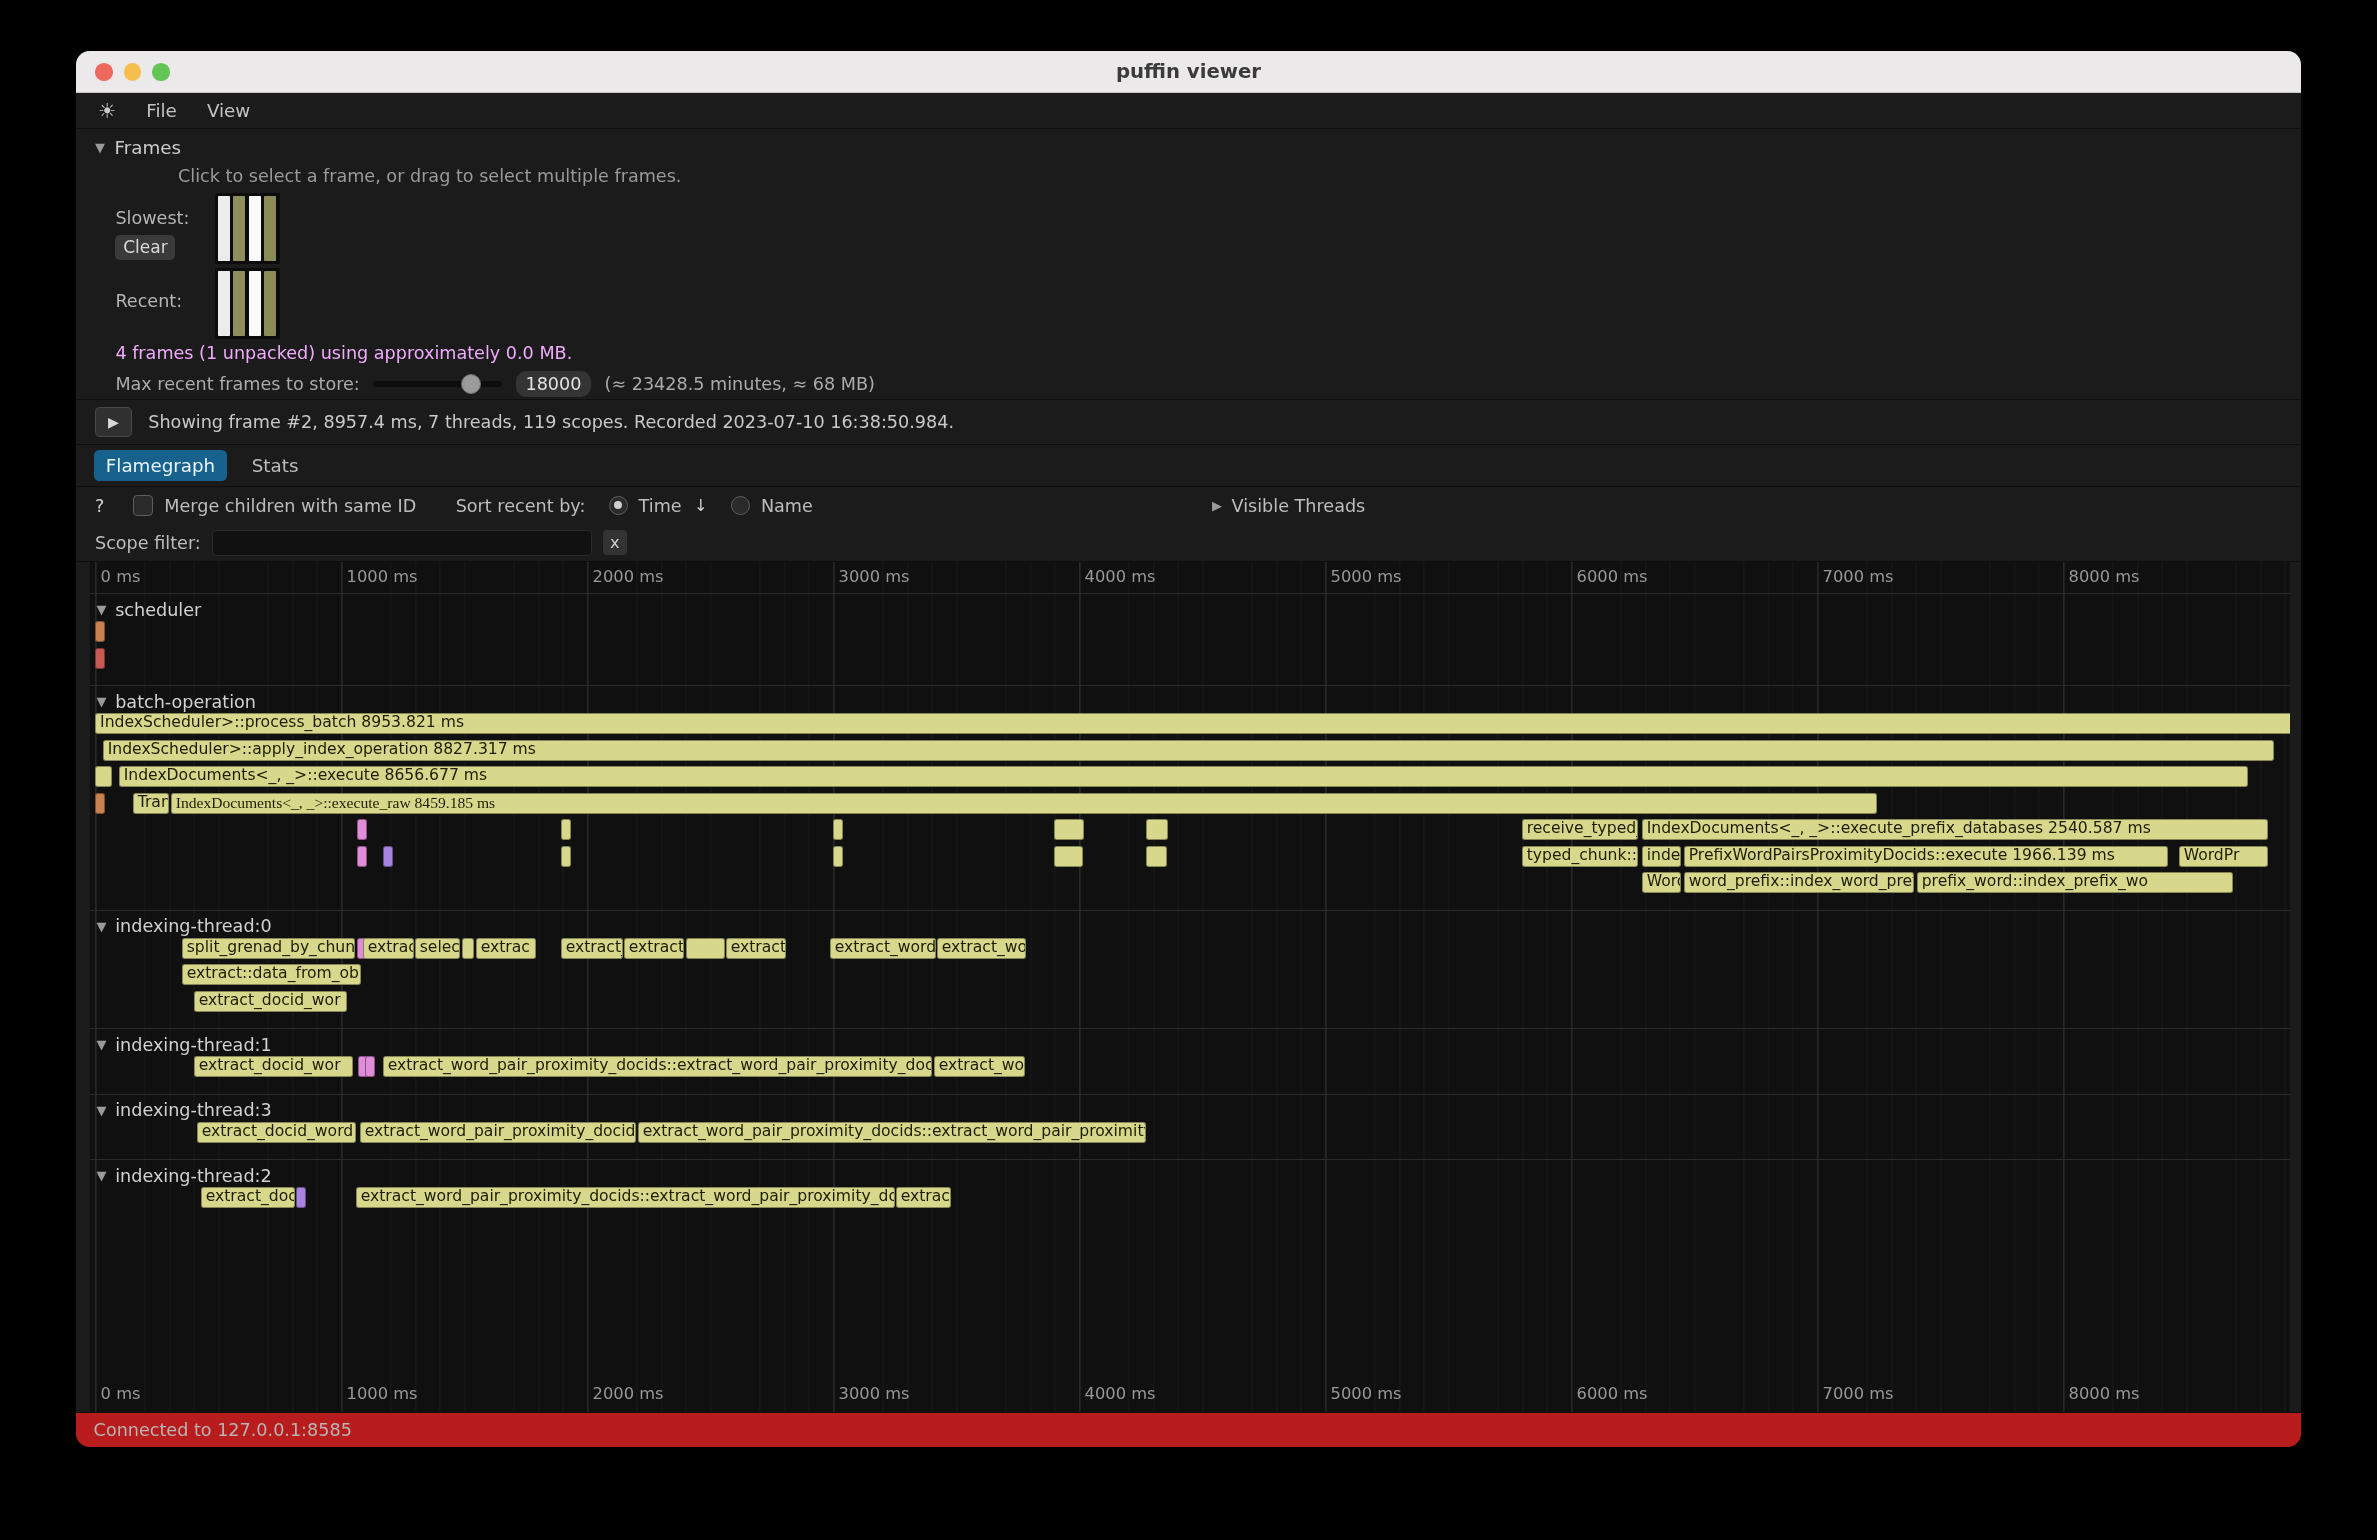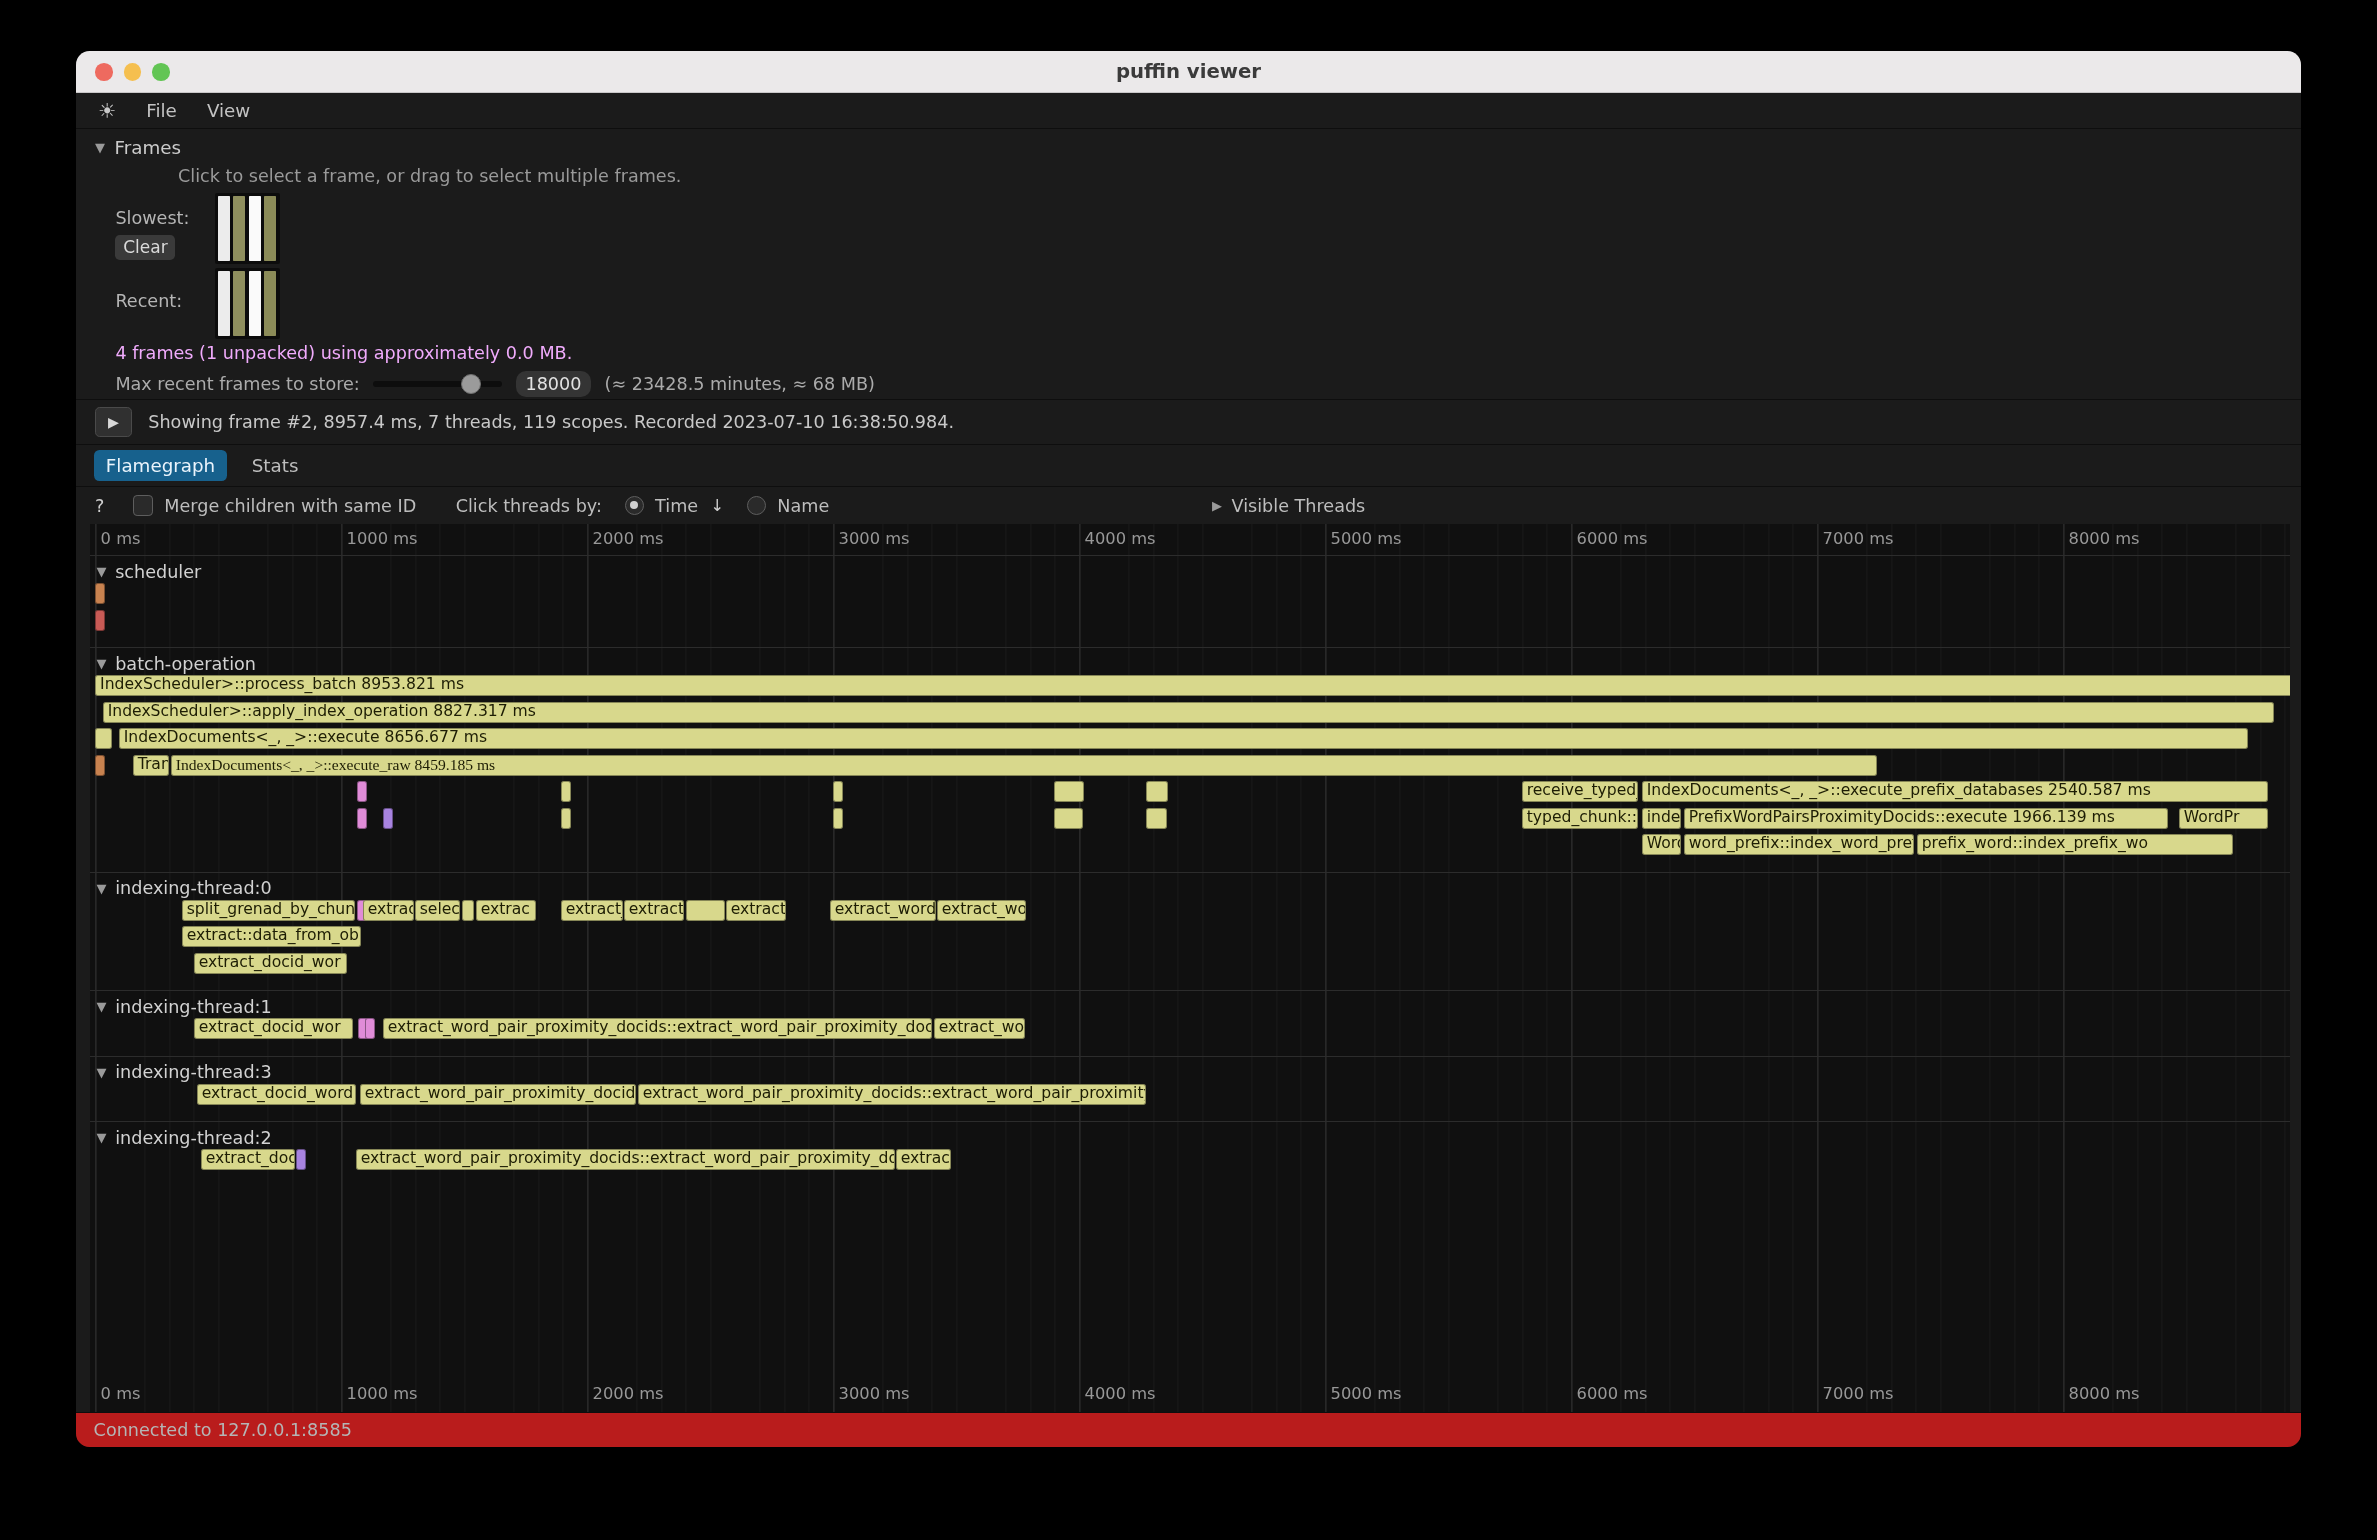--- a/index.html
+++ b/index.html
@@ -173,32 +173,37 @@
 
   <div class="tabs">
     <div class="tab active">Flamegraph</div>
     <div class="tab">Stats</div>
   </div>
 
   <div class="controls">
     <span class="helpq">?</span>
     <div class="checkbox"></div>
     <span>Merge children with same ID</span>
-    <span class="grp">Click threads by:</span>
+    <span class="grp">Sort recent by:</span>
     <div class="radio sel"></div>
     <span>Time</span>
     <span class="sortarrow">↓</span>
     <div class="radio"></div>
     <span>Name</span>
     <div class="visthreads">
       <span class="tri">▶</span>
       <span>Visible Threads</span>
     </div>
   </div>
 
+  <div class="scoperow">
+    <span>Scope filter:</span>
+    <input class="scopeinput" value="" style="">
+    <div class="xbtn">x</div>
+  </div>
 
   <div class="canvas">
     <div class="ticks-top" id="ticks-top">
         <span class="tick" style="left: 11px;">0 ms</span>
         <span class="tick" style="left: 257px;">1000 ms</span>
         <span class="tick" style="left: 503px;">2000 ms</span>
         <span class="tick" style="left: 749px;">3000 ms</span>
         <span class="tick" style="left: 995px;">4000 ms</span>
         <span class="tick" style="left: 1241px;">5000 ms</span>
         <span class="tick" style="left: 1487px;">6000 ms</span>

